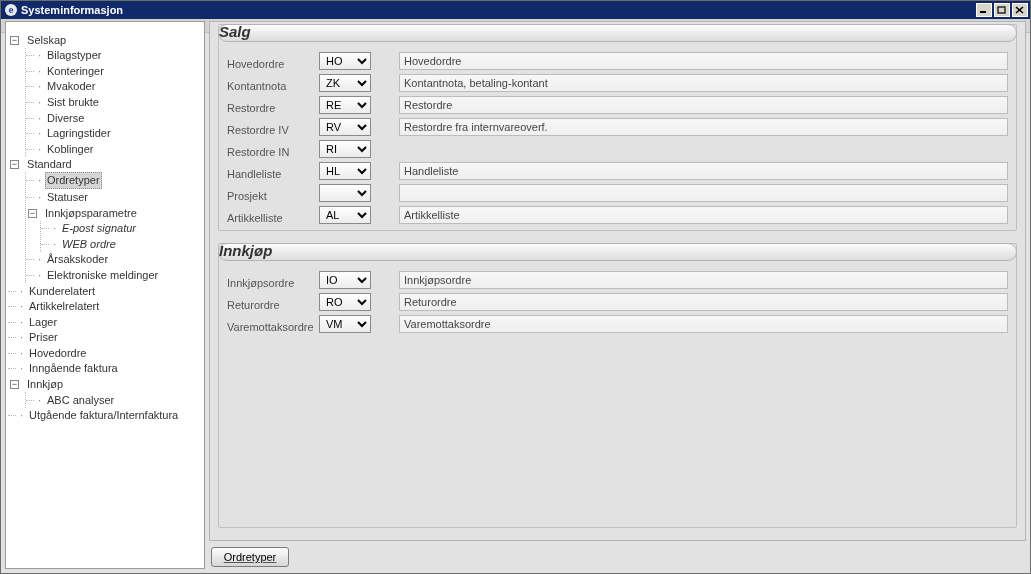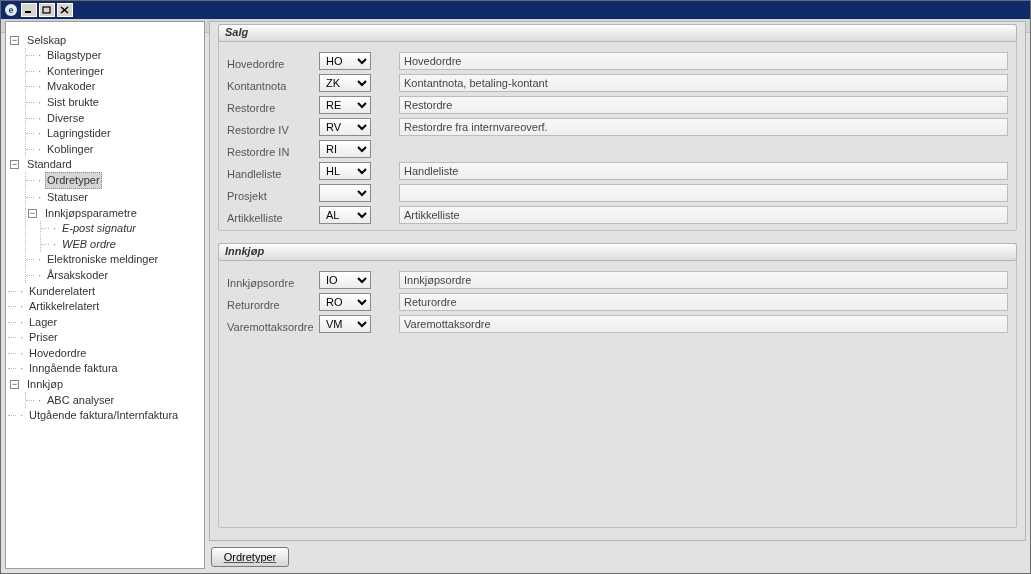--- a/index.html
+++ b/index.html
@@ -151,28 +151,27 @@
     padding: 2px 8px 8px 8px;
     display: flex;
     flex-direction: column;
     gap: 8px;
     overflow: auto;
   }
 
   .section-header {
     height: 16px;
     border: 1px solid #b4b4b4;
-    border-radius: 3px;
+    border-radius: 9px;
     background: linear-gradient(#fdfdfd, #dcdcdc);
     font-weight: bold;
     font-style: italic;
     color: #333;
-    padding-left: 6px;
     line-height: 14px;
-    font-size: 11px;
+    font-size: 15px;
   }
 
   .section {
     background: #e2e2e2;
     border: 1px solid #c0c0c0;
     border-radius: 2px;
     padding-bottom: 6px;
     margin-bottom: 4px;
   }
   .section .section-header{ margin:-1px -1px 6px -1px;}
@@ -229,20 +228,21 @@
   }
   .push-button span { text-decoration: underline; text-decoration-color: #555; }
 </style>
 </head>
 <body>
 
 <div class="window">
 
   <div class="titlebar">
     <div class="app-icon">e</div>
+    <div class="title-text">Systeminformasjon</div>
     <div class="win-buttons">
       <div class="win-btn">
         <svg width="10" height="8" viewBox="0 0 10 8">
             <line x1="1" y1="6" x2="7" y2="6" stroke="#000" stroke-width="2"></line>
           </svg>
       </div>
       <div class="win-btn">
         <svg width="10" height="8" viewBox="0 0 10 8">
             <rect x="1" y="1" width="7" height="6" fill="none" stroke="#000" stroke-width="1.2"></rect>
           </svg>
@@ -284,22 +284,22 @@
             <div class="tree-node dotted-conn"><span class="tree-leaf-glyph">·</span><span class="tree-label selected">Ordretyper</span></div>
             <div class="tree-node dotted-conn"><span class="tree-leaf-glyph">·</span><span class="tree-label">Statuser</span></div>
             <div class="tree-node">
               <span class="tree-toggle">−</span>
               <span class="tree-label">Innkjøpsparametre</span>
               <div class="tree-children deep">
                 <div class="tree-node dotted-conn"><span class="tree-leaf-glyph">·</span><span class="tree-label">E-post signatur</span></div>
                 <div class="tree-node dotted-conn"><span class="tree-leaf-glyph">·</span><span class="tree-label">WEB ordre</span></div>
               </div>
             </div>
+            <div class="tree-node dotted-conn"><span class="tree-leaf-glyph">·</span><span class="tree-label">Årsakskoder</span></div>
             <div class="tree-node dotted-conn"><span class="tree-leaf-glyph">·</span><span class="tree-label">Elektroniske meldinger</span></div>
-            <div class="tree-node dotted-conn"><span class="tree-leaf-glyph">·</span><span class="tree-label">Årsakskoder</span></div>
           </div>
         </div>
 
         <div class="tree-node dotted-conn"><span class="tree-leaf-glyph">·</span><span class="tree-label">Kunderelatert</span></div>
         <div class="tree-node dotted-conn"><span class="tree-leaf-glyph">·</span><span class="tree-label">Artikkelrelatert</span></div>
         <div class="tree-node dotted-conn"><span class="tree-leaf-glyph">·</span><span class="tree-label">Lager</span></div>
         <div class="tree-node dotted-conn"><span class="tree-leaf-glyph">·</span><span class="tree-label">Priser</span></div>
         <div class="tree-node dotted-conn"><span class="tree-leaf-glyph">·</span><span class="tree-label">Hovedordre</span></div>
         <div class="tree-node dotted-conn"><span class="tree-leaf-glyph">·</span><span class="tree-label">Inngående faktura</span></div>
         <div class="tree-node">

